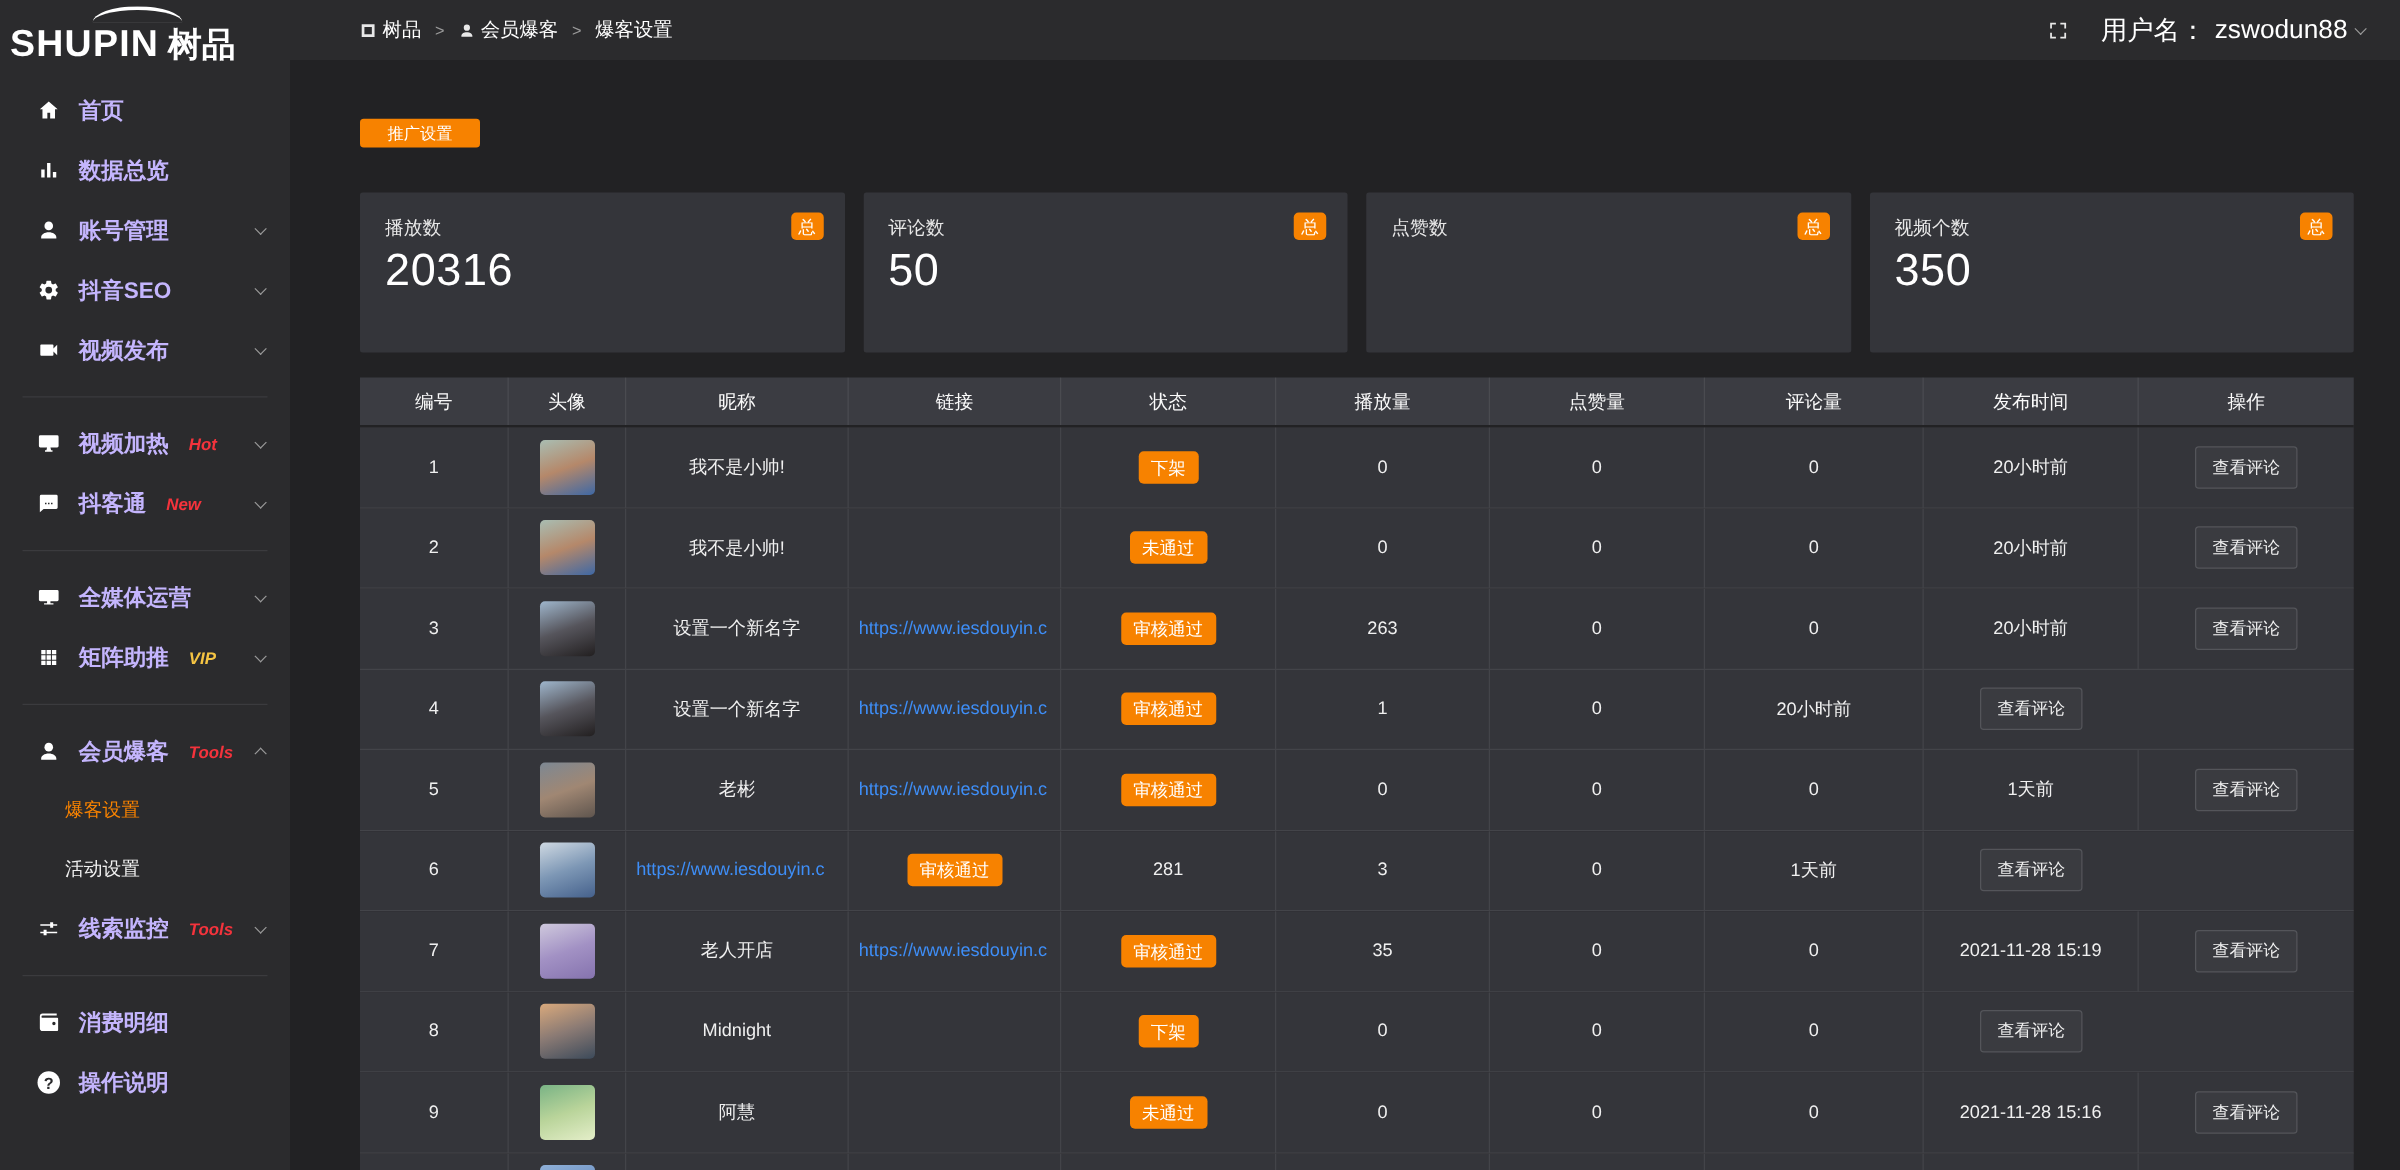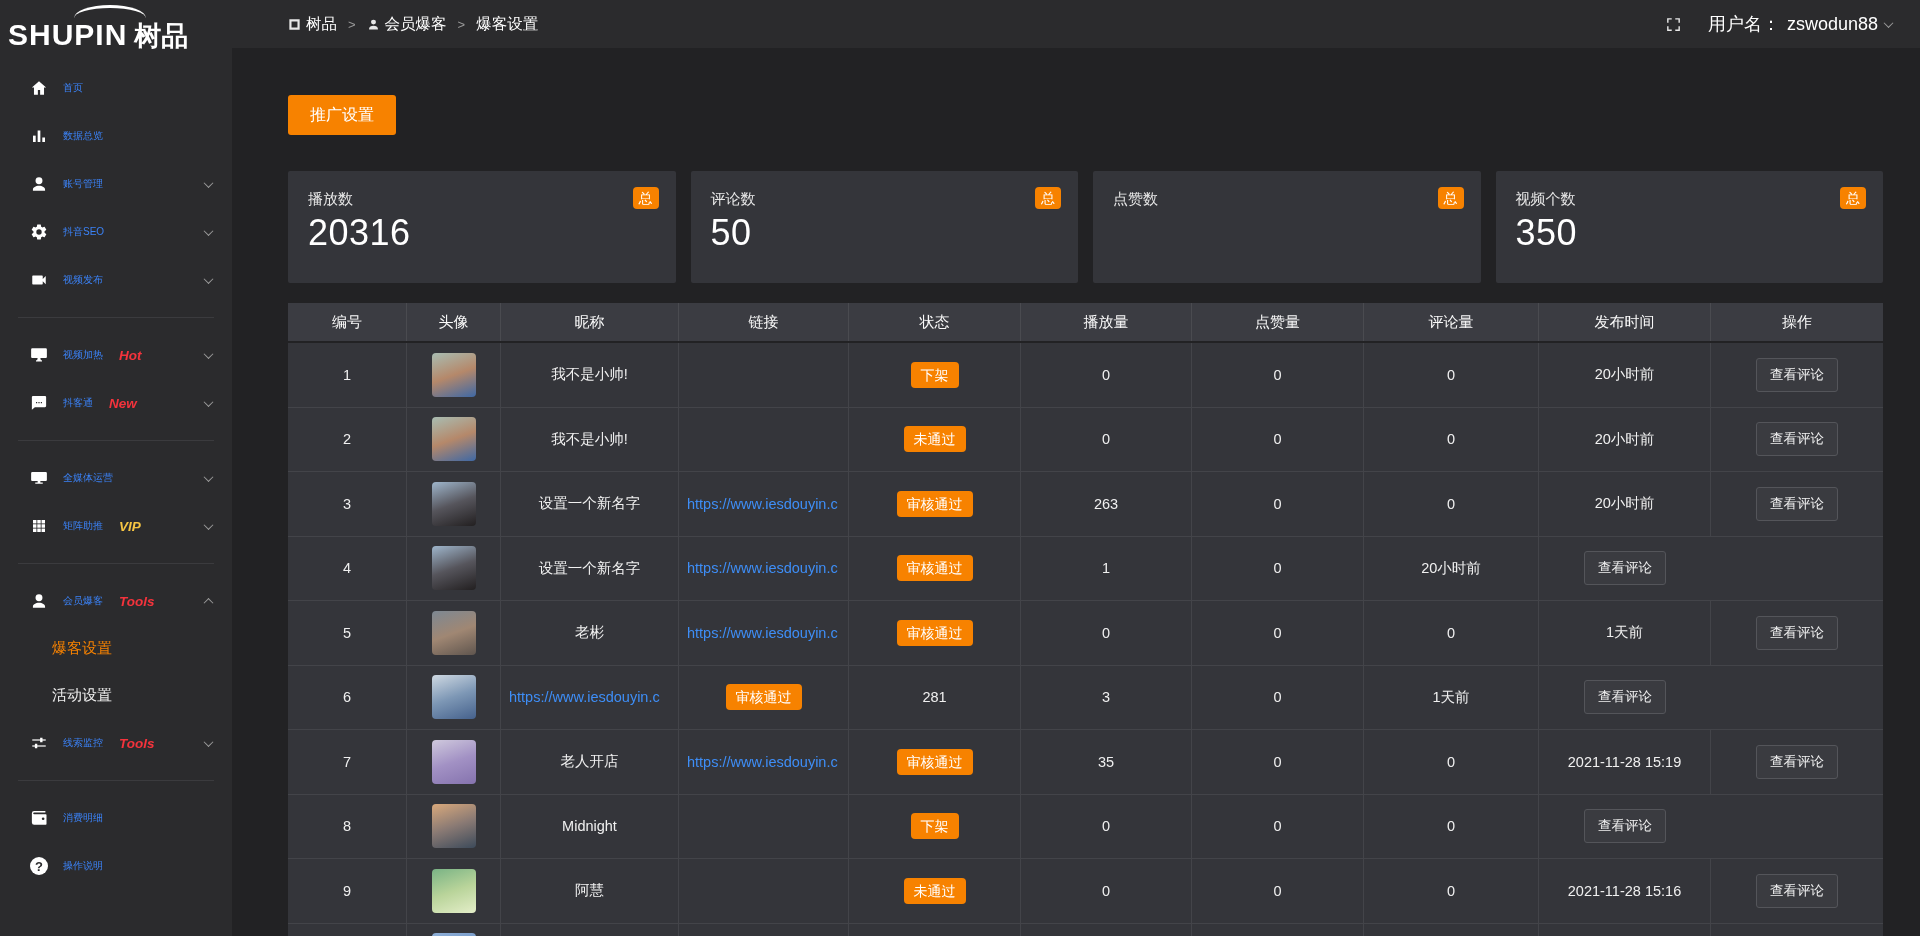--- a/index.html
+++ b/index.html
@@ -23,48 +23,48 @@
   
   .sidebar{width:232px;min-width:232px;height:100%;background:var(--bar-bg);overflow:hidden;}
   .logo{position:relative;height:62px;padding:18px 0 0 8px;white-space:nowrap;}
   .logo-arc{position:absolute;left:74px;top:5px;width:72px;height:13px;
     border-top:3px solid #fff;border-radius:50% 50% 0 0 / 100% 100% 0 0;}
   .logo-en{font-size:30px;font-weight:800;letter-spacing:1px;color:#fff;}
   .logo-cn{font-size:27px;font-weight:800;color:#fff;margin-left:7px;}
   nav{padding-top:2px;}
   .side-item{display:flex;align-items:center;height:48px;padding:0 20px 0 28px;cursor:pointer;}
   .s-icon{width:22px;display:flex;align-items:center;justify-content:center;color:#fff;flex:none;}
-  .s-label{margin-left:13px;font-size:10px;color:#3b82f6;}
+  .s-label{margin-left:13px;font-size:18px;color:#c4b5fd;font-weight:bold;}
   .s-tag{margin-left:16px;font-size:13.5px;font-weight:700;font-style:italic;}
   .side-item .chev{margin-left:auto;}
   .side-divider{height:1px;background:#3b3b3e;margin:13px 18px;}
   .side-sub-item{display:flex;align-items:center;height:47px;padding-left:52px;font-size:15px;color:#f0f0f0;cursor:pointer;}
   .side-sub-item.active{color:var(--accent);}
   .qmark{width:18px;height:18px;border-radius:50%;background:#fff;color:#2b2b2d;
     font-size:13px;font-weight:700;display:flex;align-items:center;justify-content:center;}
   .chev{display:inline-block;width:7px;height:7px;border-right:1.6px solid #9a9a9a;border-bottom:1.6px solid #9a9a9a;}
   .chev-down{transform:rotate(45deg) translate(-1px,-1px);}
   .chev-up{transform:rotate(-135deg) translate(-1px,-1px);}
   
   .main{flex:1;display:flex;flex-direction:column;height:100%;}
   .topbar{height:48px;min-height:48px;background:var(--bar-bg);display:flex;align-items:center;
     padding:0 28px 0 56px;}
   .breadcrumb{display:flex;align-items:center;font-size:15.5px;color:#fff;}
   .bc-item{display:flex;align-items:center;gap:5px;}
   .bc-sep{color:#9a9a9a;font-size:13px;margin:0 11px;}
   .bc-icon{display:flex;align-items:center;color:#e8e8e8;}
   .topbar-right{margin-left:auto;display:flex;align-items:center;gap:26px;}
   .fs-icon{display:flex;align-items:center;color:#d8d8d8;cursor:pointer;}
-  .username{display:flex;align-items:center;gap:7px;font-size:18px;color:#fff;cursor:pointer;}
+  .username{display:flex;align-items:center;gap:7px;font-size:21px;color:#fff;cursor:pointer;}
   
   .content{flex:1;padding:47px 37px 0 56px;overflow:hidden;}
   .promo-btn{display:block;background:var(--accent);color:#fff;border:none;border-radius:3px;
-    height:40px;padding:0 22px;font-size:16px;font-family:inherit;cursor:pointer;}
+    height:23px;padding:0 22px;font-size:13px;font-family:inherit;cursor:pointer;}
   .stats{display:flex;gap:15px;margin-top:36px;}
-  .stat-card{flex:1;height:112px;background:var(--panel);border-radius:2px;position:relative;
+  .stat-card{flex:1;height:128px;background:var(--panel);border-radius:2px;position:relative;
     padding:19px 20px;}
   .stat-label{font-size:15px;color:#e8e8e8;}
   .stat-badge{position:absolute;top:16px;right:17px;background:var(--accent);color:#fff;
     font-size:14px;padding:4px 6px;border-radius:4px;line-height:1;}
   .stat-value{margin-top:3px;font-size:36px;font-weight:500;color:#fff;letter-spacing:0.5px;}
   
   .table{margin-top:20px;}
   .trow{display:grid;grid-template-columns:119px 94px 178px 170px 172px 171px 172px 175px 172px 172px;
     background:var(--panel);}
   .trow{border-bottom:1px solid var(--grid-line);}

